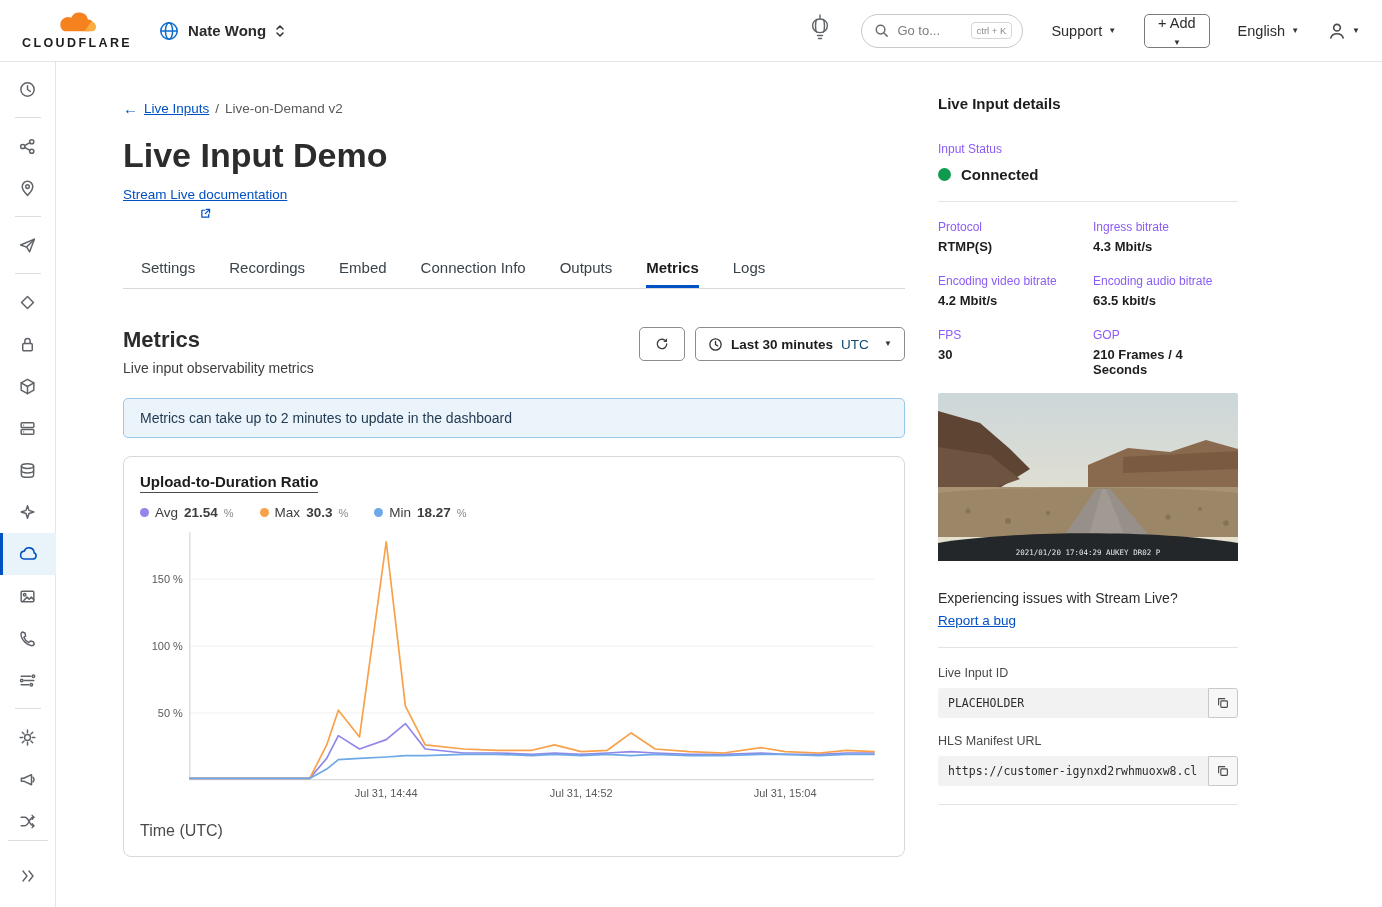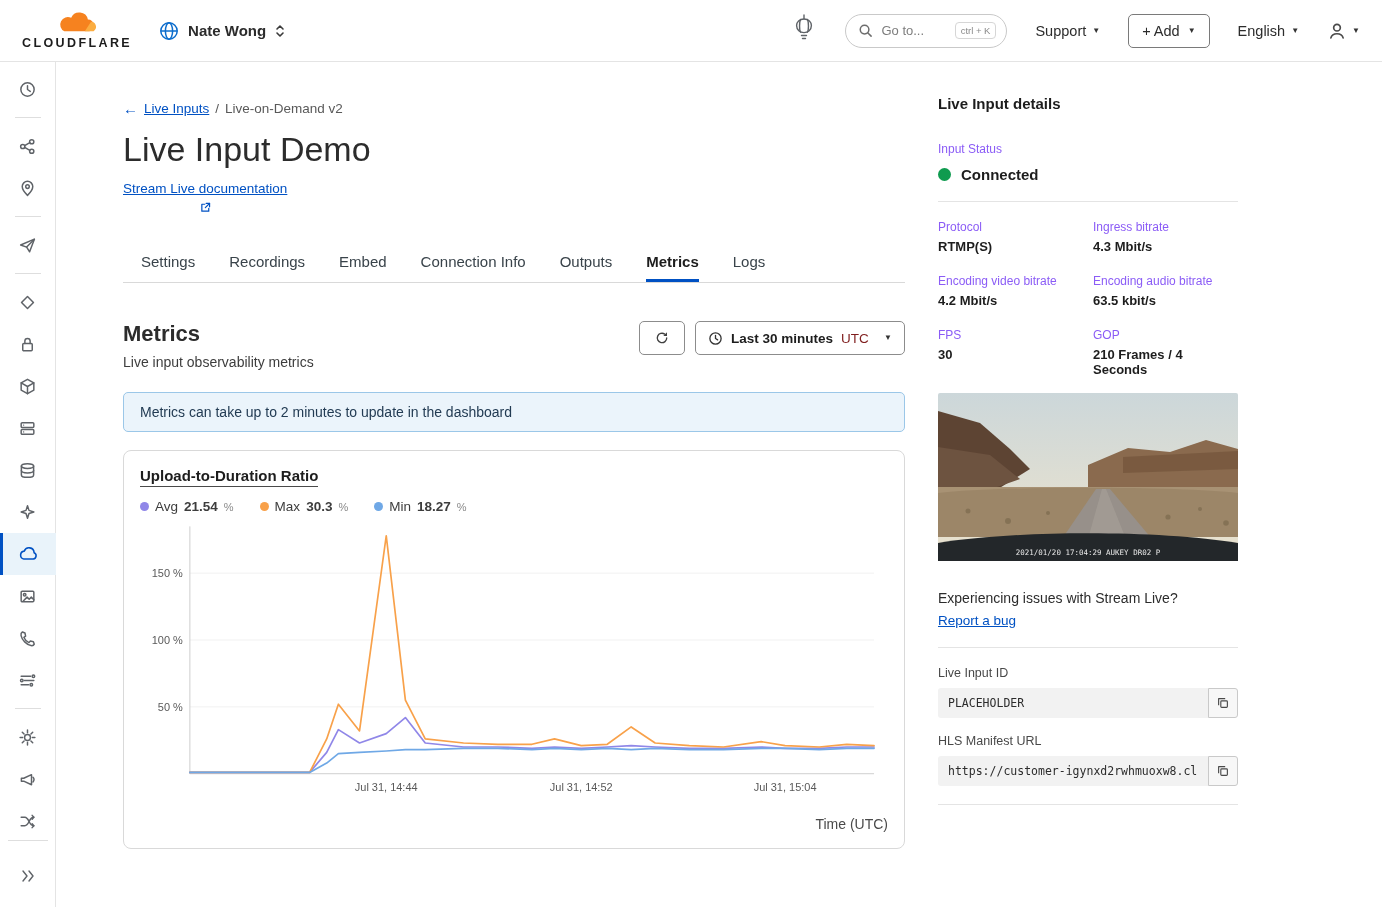--- a/index.html
+++ b/index.html
@@ -19,21 +19,21 @@
     border:1px solid #c9c9c9; border-radius:17px; padding:0 10px 0 12px; }
   .searchbox input { border:none; outline:none; flex:1; min-width:0; font-size:13px; color:#444;
     font-family:inherit; background:transparent; }
   .searchbox input::placeholder { color:#7d7d7d; }
   .kbd-hint { font-size:9.5px; color:#8a8a8a; border:1px solid #d6d6d6; border-radius:4px;
     padding:2px 5px; white-space:nowrap; }
   .menu-link { display:flex; align-items:center; gap:6px; font-size:14.5px; color:#2c2c2c; cursor:pointer; }
   .caret { font-size:8px; color:#333; line-height:1; }
   .add-btn { display:flex; align-items:center; gap:8px; height:34px; padding:0 13px;
     border:1px solid #7a7a7a; border-radius:5px; background:#fff; font-size:14.5px; color:#2c2c2c; cursor:pointer;
-    font-family:inherit; }
+    font-family:inherit;flex-direction:column; }
   .user-menu { display:flex; align-items:center; gap:5px; cursor:pointer; }
 
   
   .sidenav { position:fixed; top:62px; left:0; bottom:0; width:56px; background:#fff;
     border-right:1px solid #e4e4e4; display:flex; flex-direction:column; align-items:center; padding-top:6px; }
   .nav-item { width:56px; height:42px; display:flex; align-items:center; justify-content:center; cursor:pointer; }
   .nav-item svg { fill:none; stroke:#5f6368; stroke-width:1.4; stroke-linecap:round; stroke-linejoin:round; }
   .nav-item.active { background:var(--nav_active_bg); box-shadow:inset 3px 0 0 var(--accent); }
   .nav-item.active svg { stroke:var(--accent); }
   .nav-div { width:26px; border-top:1px solid #dedede; margin:7px 0; }
@@ -42,49 +42,49 @@
 
   
   .main { position:absolute; left:56px; top:62px; right:0; bottom:0; }
   .content { position:absolute; left:67px; top:0; width:782px; }
   .details { position:absolute; left:882px; top:0; width:300px; }
 
   
   .breadcrumb { margin-top:38px; font-size:13.5px; display:flex; align-items:center; gap:6px; color:#595959; }
   .link { color:var(--accent); text-decoration:underline; cursor:pointer; }
   .back-arrow { color:var(--accent); font-size:15px; }
-  .page-title { margin-top:13px; font-size:34px; font-weight:normal; color:#2c2c2c; }
+  .page-title { margin-top:19px; font-size:34px; font-weight:bold; color:#2c2c2c; }
   .doc-link { margin-top:12px; font-size:13.5px; display:inline-flex; align-items:center; gap:5px;flex-direction:column; }
   .tabs { margin-top:28px; border-bottom:1px solid #d9d9d9; display:flex; padding-left:18px; }
   .tab { font-size:15px; color:#39434a; padding:11px 0 12px; margin-right:34px; cursor:pointer; }
   .tab.active { color:#1d1d1d; font-weight:bold; border-bottom:3px solid var(--accent); padding-bottom:9px; }
   .metrics-row { margin-top:38px; display:flex; align-items:flex-start; justify-content:space-between; }
   .metrics-h { font-size:22px; font-weight:bold; color:#2c2c2c; }
   .metrics-sub { margin-top:7px; font-size:14px; color:#3d3d3d; }
   .controls { display:flex; gap:10px; }
   .icon-btn { width:46px; height:34px; border:1px solid #8c8c8c; border-radius:5px; background:#fff;
     display:flex; align-items:center; justify-content:center; cursor:pointer; }
   .icon-btn svg { stroke:#404040; fill:none; stroke-width:1.5; stroke-linecap:round; }
   .time-select { width:210px; height:34px; border:1px solid #8c8c8c; border-radius:5px; background:#fff;
     display:flex; align-items:center; gap:8px; padding:0 12px; cursor:pointer; font-size:13.5px; }
   .time-select b { color:#1d1d1d; }
-  .time-zone { color:#7f1d1d; }
+  .time-zone { color:#0c4a6e; }
   .time-select .caret { margin-left:auto; }
   .banner { margin-top:22px; height:40px; background:var(--banner_bg); border:1px solid var(--banner_border);
     border-radius:5px; display:flex; align-items:center; padding:0 16px; font-size:14px; color:var(--banner_text); }
 
   .chart-card { margin-top:18px; border:1px solid #d9d9d9; border-radius:8px; background:#fff;
     padding:16px 16px 10px; }
   .chart-title { display:inline-block; font-size:15px; font-weight:bold; color:#1d1d1d;
     border-bottom:1px solid #4a4a4a; padding-bottom:2px; }
   .legend { margin:12px 0 4px; display:flex; align-items:flex-end; gap:26px; font-size:13.5px; color:#3d3d3d; }
   .legend-item { display:flex; align-items:center; gap:6px; }
   .legend-dot { width:9px; height:9px; border-radius:50%; background:#999; }
   .legend-unit { font-size:11px; color:#8a8a8a; }
-  .xlabel { text-align:right; font-size:14px; color:#4a4a4a; margin:2px 0 6px; }
+  .xlabel { text-align:left; font-size:16px; color:#4a4a4a; margin:2px 0 6px; }
 
   
   .details h3 { margin-top:33px; font-size:15px; font-weight:bold; color:#1d1d1d; }
   .lbl { font-size:12px; color:#8b5cf6; }
   .val { margin-top:5px; font-size:13px; font-weight:bold; color:#1d1d1d; }
   .status-lbl { margin-top:30px; }
   .status-row { margin-top:10px; display:flex; align-items:center; gap:10px; font-size:15px; font-weight:bold; color:#1d1d1d; }
   .status-dot { width:13px; height:13px; border-radius:50%; background:var(--status_green); }
   .hr { border:none; border-top:1px solid #e4e4e4; margin:18px 0; }
   .dgrid { display:grid; grid-template-columns:1fr 1fr; row-gap:20px; column-gap:10px; }

